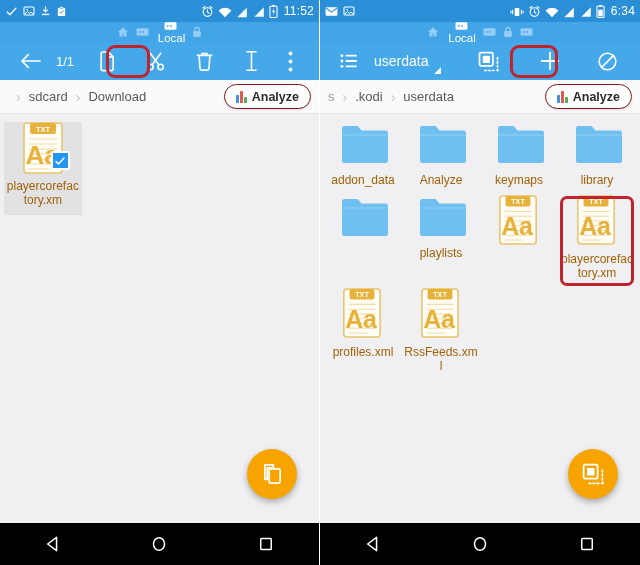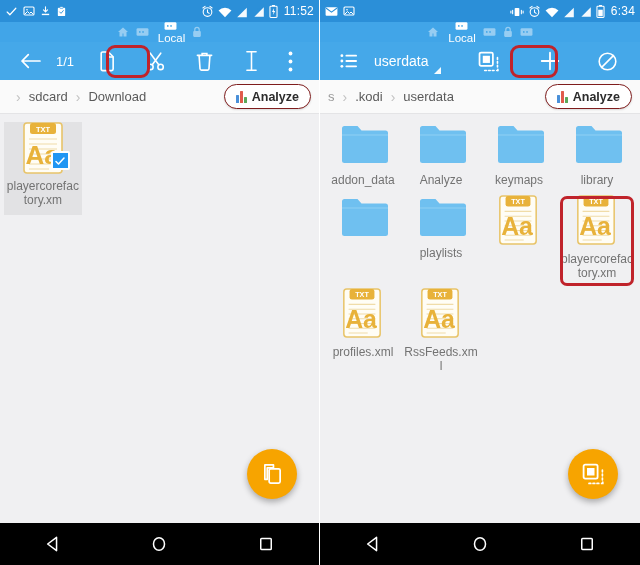--- a/index.html
+++ b/index.html
@@ -69,21 +69,21 @@
 
   
   .content { flex:1; position:relative; background:#f0f0f2; overflow:hidden; }
   .grid { display:flex; flex-wrap:wrap; padding:8px 4px 0 4px; }
   .cell {
     width:25%; padding:0 2px 8px 2px; display:flex; flex-direction:column;
     align-items:center; position:relative;
   }
   .cell.sel { background:#e2e2e4; }
   .cell-name {
-    margin-top:5px; font-size:12px; color:#737373; text-align:center;
+    margin-top:5px; font-size:12px; color:#a16207; text-align:center;
     line-height:14px; width:100%; word-break:break-all;
   }
   .icon-wrap { position:relative; width:46px; height:52px; }
   .check-badge {
     position:absolute; right:-4px; bottom:4px; width:19px; height:19px;
     background:#2196f3; border:2px solid #fff; border-radius:2px;
     display:flex; align-items:center; justify-content:center;
   }
   .cell-hl {
     position:absolute; left:2px; top:1px; right:2px; bottom:2px;

